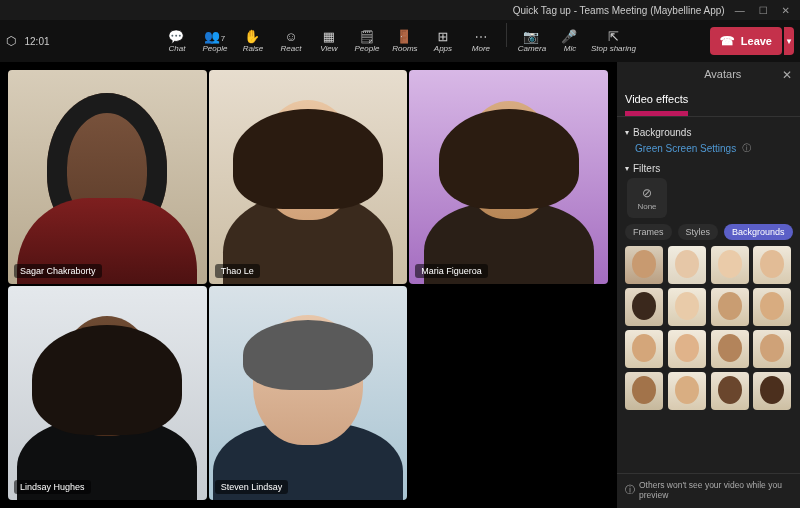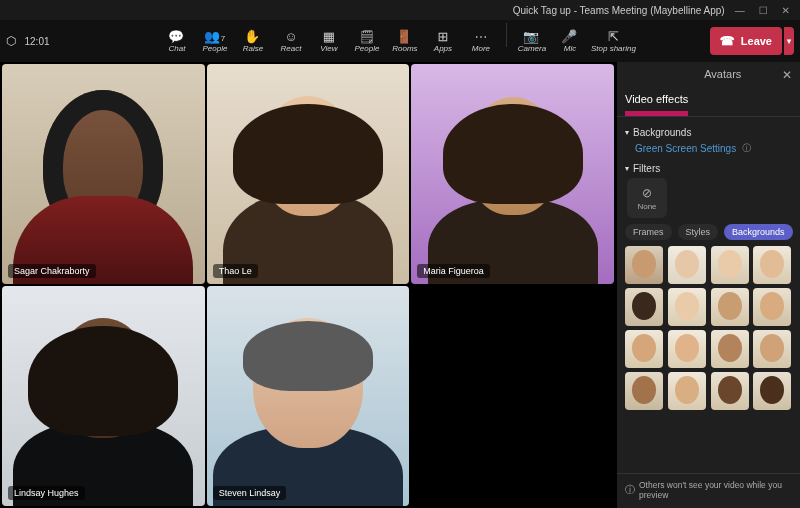--- a/index.html
+++ b/index.html
@@ -43,21 +43,21 @@
     margin-left:-4px;
   }
   .clock { font-size: 10px; color: #ccc; }
   .shield { font-size: 12px; color: #ccc; }
   
   .main {
     flex: 1; display: flex; overflow: hidden;
   }
   .grid {
     flex: 1; display: grid; grid-template-columns: 1fr 1fr 1fr; grid-template-rows: 1fr 1fr;
-    gap: 2px; padding: 2px; background: #000;
+    gap: 2px; padding: 8px; background: #000;
   }
   .tile {
     position: relative; overflow: hidden; border-radius: 4px;
   }
   .tile .vid {
     position:absolute; inset:0;
   }
   .tile .face {
     position:absolute; left:50%; top:46%; transform:translate(-50%,-50%);
     border-radius: 50% 50% 45% 45%;

